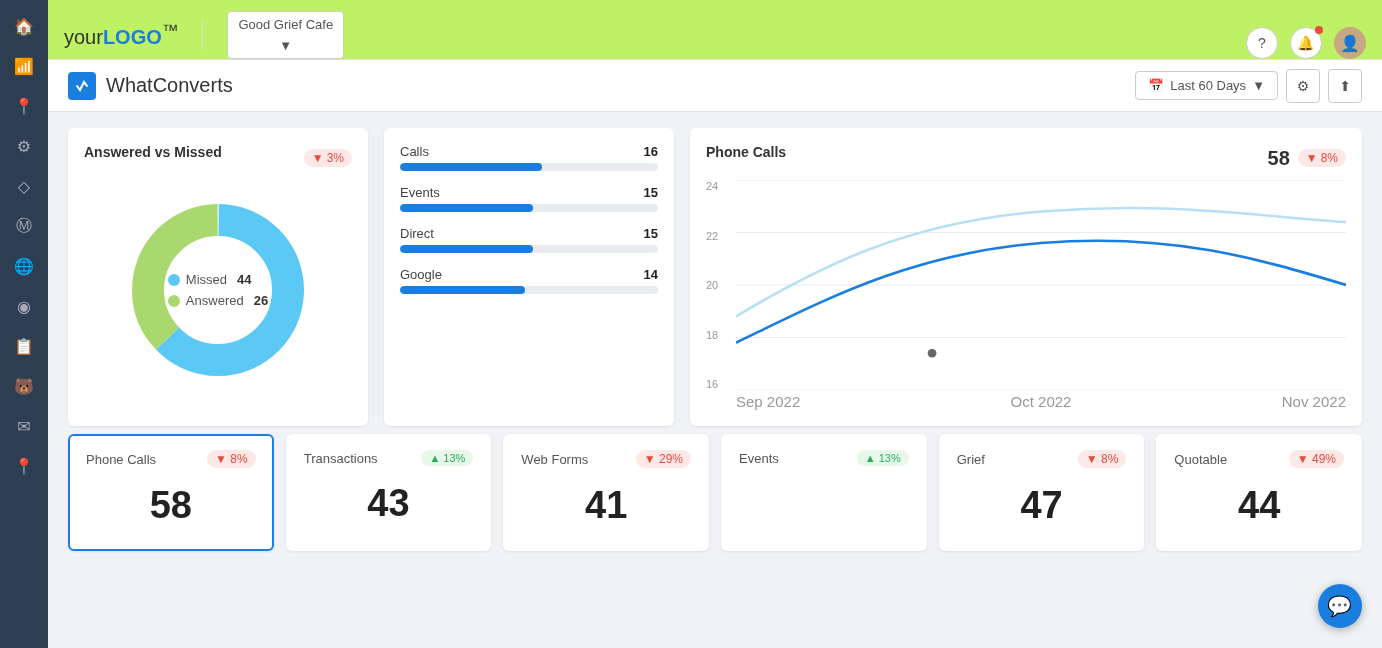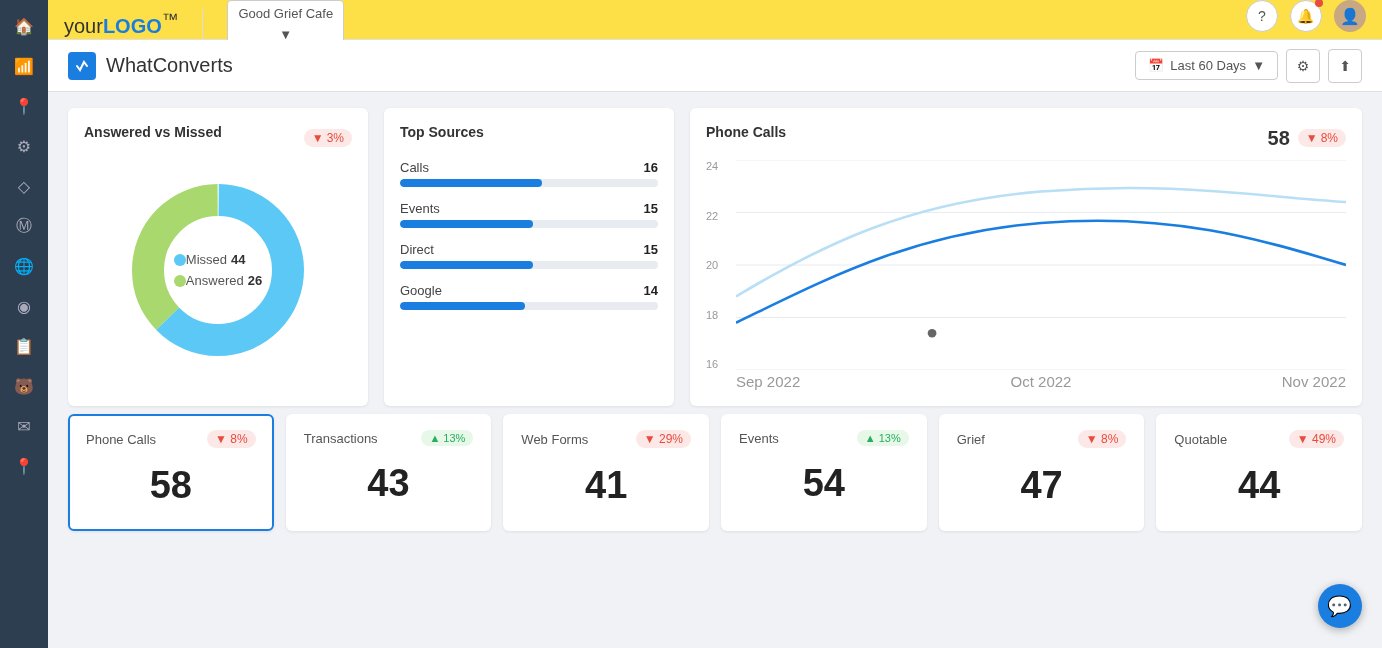--- a/index.html
+++ b/index.html
@@ -34,26 +34,26 @@
     
     .main-content {
       flex: 1;
       display: flex;
       flex-direction: column;
       overflow: hidden;
     }
 
     
     .topnav {
-      background: #fde047;
+      background: #bef264;
       border-bottom: 1px solid #e0e0e0;
       display: flex;
-      align-items: flex-start;
+      align-items: flex-end;
       padding: 0 16px;
-      height: 40px;
+      height: 60px;
       flex-shrink: 0;
     }
     .logo-area {
       display: flex;
       align-items: center;
       gap: 12px;
     }
     .logo-text {
       font-size: 20px;
       color: #333;
@@ -264,20 +264,21 @@
     .donut-legend {
       position: absolute;
       display: flex;
       flex-direction: column;
       gap: 6px;
       font-size: 13px;
     }
     .legend-item {
       display: flex;
       align-items: center;
+      gap: 6px;
     }
     .legend-dot {
       width: 12px;
       height: 12px;
       border-radius: 50%;
     }
     .legend-label { color: #555; }
     .legend-value { font-weight: 600; color: #333; margin-left: 4px; }
 
     
@@ -484,23 +485,20 @@
             <div class="legend-item">
               <div class="legend-dot" style="background:#a8d86e"></div>
               <span class="legend-label">Answered</span>
               <span class="legend-value">26</span>
             </div>
           </div>
         </div>
       </div>
 
       <div class="card sources-card">
-        <div class="card-header">
-          <span class="card-title">Top Sources</span>
-        </div>
         <div id="sources-list">
             <div class="source-item">
       <div class="source-header">
         <span>Calls</span>
         <span class="source-count">16</span>
       </div>
       <div class="source-bar-bg">
         <div class="source-bar" style="width:55.00000000000001%"></div>
       </div>
     </div>
@@ -596,21 +594,20 @@
         <span class="metric-name">Web Forms</span>
         <span class="badge-down">▼ 29%</span>
       </div>
       <div class="metric-value">41</div>
     </div>
         <div class="metric-card">
       <div class="metric-card-header">
         <span class="metric-name">Events</span>
         <span class="badge-up">▲ 13%</span>
       </div>
-      <div class="metric-value">54</div>
     </div>
         <div class="metric-card">
       <div class="metric-card-header">
         <span class="metric-name">Grief</span>
         <span class="badge-down">▼ 8%</span>
       </div>
       <div class="metric-value">47</div>
     </div>
         <div class="metric-card">
       <div class="metric-card-header">

